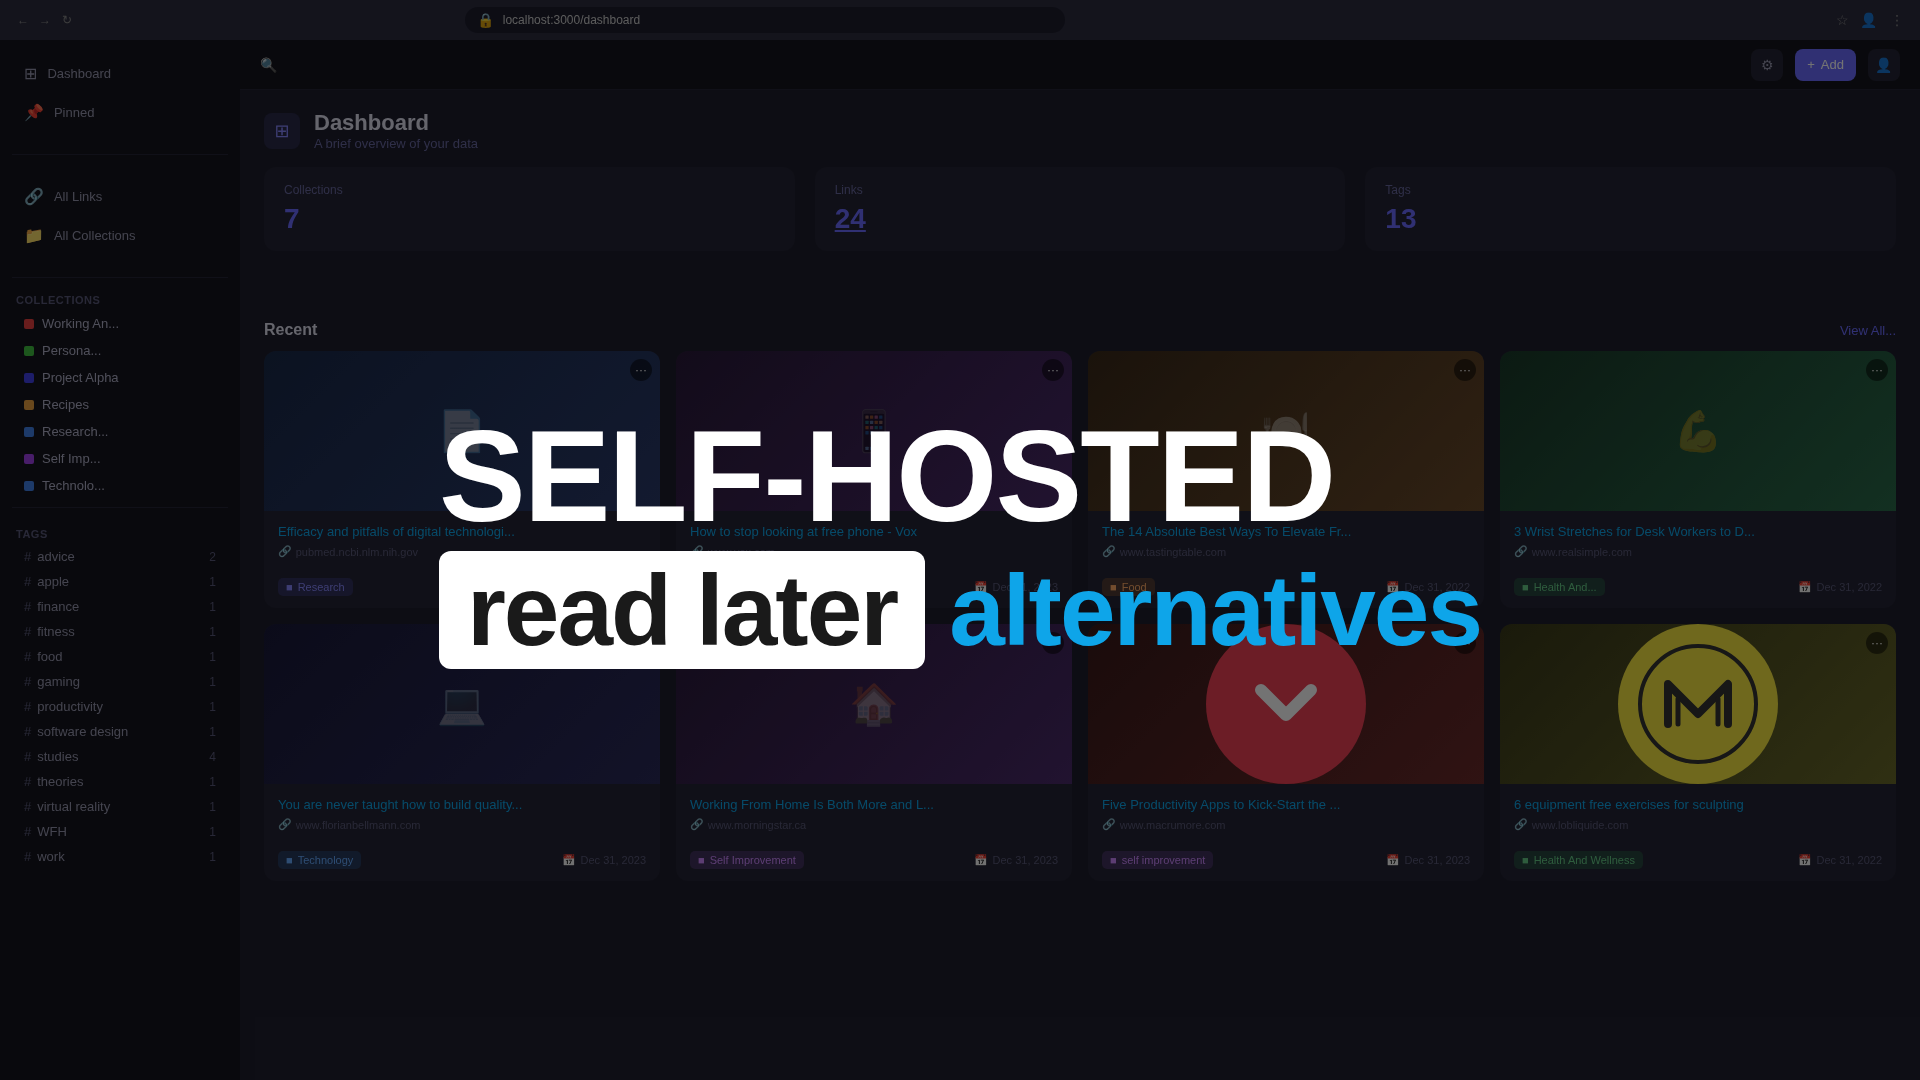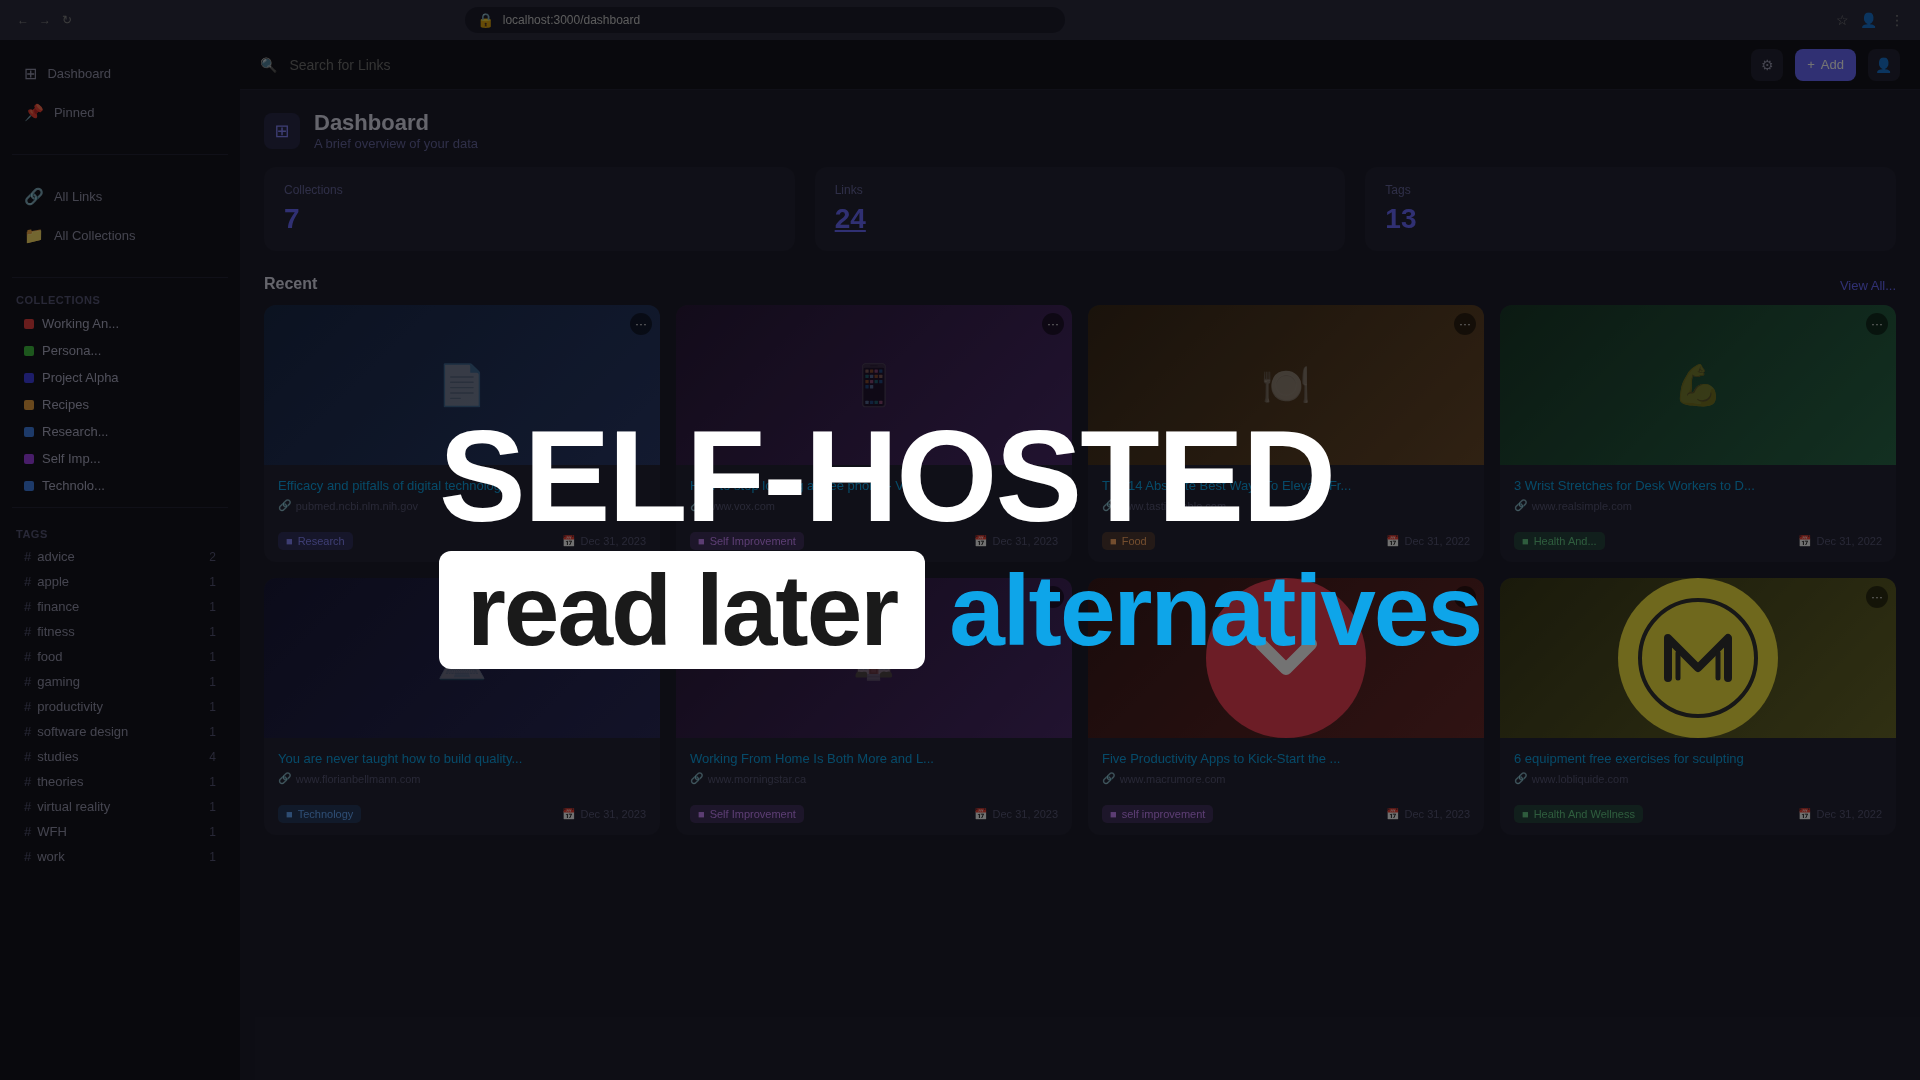--- a/index.html
+++ b/index.html
@@ -267,23 +267,24 @@
       display: flex;
       flex-direction: column;
       gap: 6px;
     }
     .stat-label { color: #6868a0; font-size: 12px; }
     .stat-value { color: #e0e0f0; font-size: 28px; font-weight: 700; }
 
     
     .section-header {
       display: flex;
-      align-items: flex-end;
+      align-items: center;
       justify-content: space-between;
       padding: 8px 24px 12px;
+      margin-top: 46px;
     }
     .section-title { color: #e0e0f0; font-size: 16px; font-weight: 600; }
     .view-all { color: #6c6cff; font-size: 13px; cursor: pointer; }
 
     
     .cards-grid {
       display: grid;
       grid-template-columns: repeat(4, 1fr);
       gap: 16px;
       padding: 0 24px;
@@ -622,21 +623,20 @@
           <span>work</span>
         </div>
       <span class="tag-count">1</span>
     </div>
   </div>
 
   <div class="main-content">
 
     <div class="search-bar">
       <span class="search-icon">🔍</span>
-      <input class="search-input" type="text" placeholder="Search for Links" style="">
       <div class="search-right">
         <div class="icon-btn">⚙</div>
         <div class="add-btn">
           <span>+</span>
           <span>Add</span>
         </div>
         <div class="icon-btn">👤</div>
       </div>
     </div>
 

